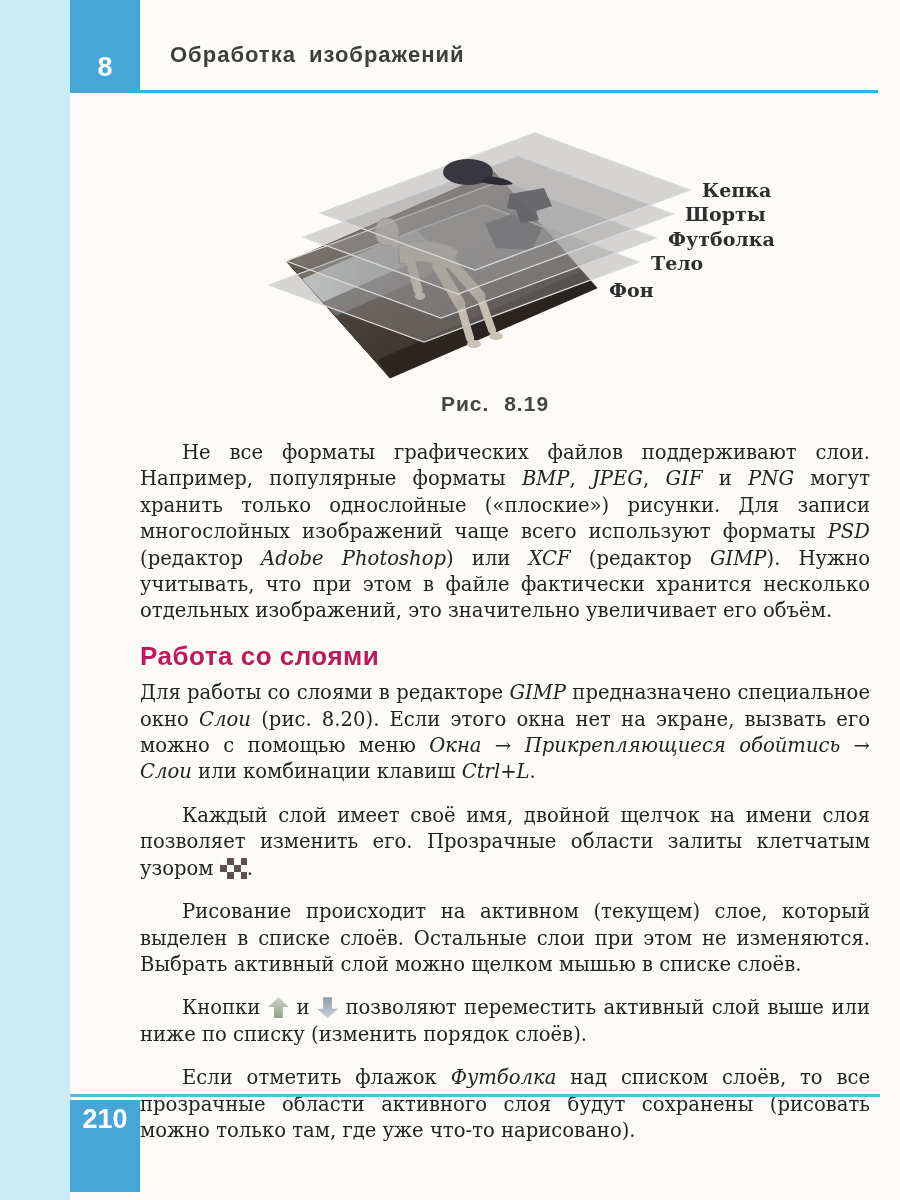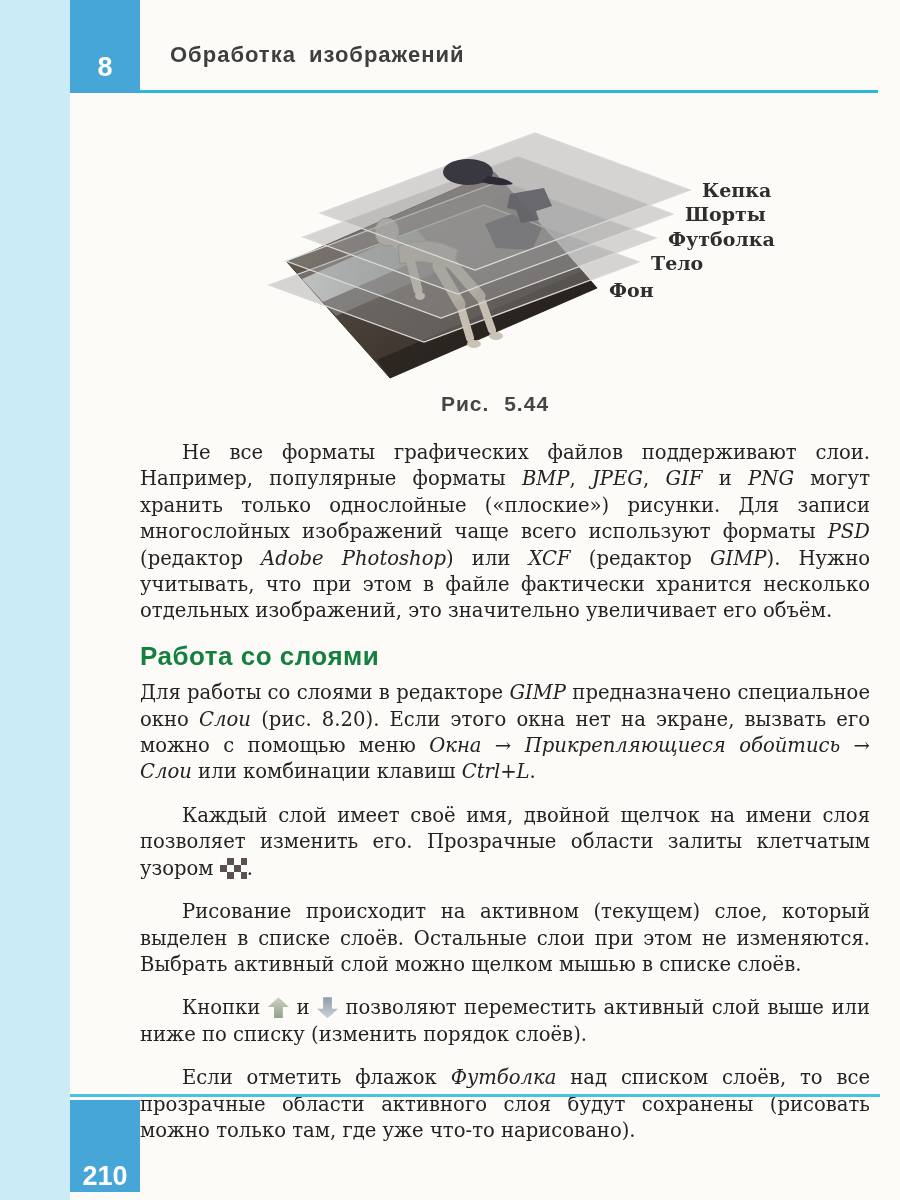--- a/index.html
+++ b/index.html
@@ -23,37 +23,37 @@
     font-family:"Liberation Sans",sans-serif;font-weight:bold;font-size:21px;color:#454545;
     letter-spacing:1px;word-spacing:8px;}
 
   
   .text-col{position:absolute;left:140px;top:440px;width:730px;color:#232323;
     font-size:19.6px;line-height:26.4px;text-align:justify;}
   .para{margin:0 0 0 0;}
   .para.indent{text-indent:42px;}
   .para + .para{margin-top:17px;}
   .section-heading{font-family:"Liberation Sans",sans-serif;font-weight:bold;font-size:26px;
-    color:#15803d;margin:18px 0 11px 0;text-indent:0;letter-spacing:.5px;}
+    color:#be185d;margin:18px 0 11px 0;text-indent:0;letter-spacing:.5px;}
   i{font-style:italic;}
 
   
   .ic{display:inline-block;vertical-align:-4px;}
   .ic-checker{width:27px;height:21px;background:#fff;
     background-image:repeating-conic-gradient(#5d5050 0 25%,#ffffff 0 50%);
     background-size:14px 14px;vertical-align:-4px;}
   .ic-up{width:21px;height:21px;background:linear-gradient(180deg,#cdd4c3,#93a08a);
     clip-path:polygon(50% 0,100% 46%,71% 46%,71% 100%,29% 100%,29% 46%,0 46%);}
   .ic-down{width:21px;height:21px;background:linear-gradient(0deg,#c8d1d8,#8e9da8);
     clip-path:polygon(50% 100%,100% 54%,71% 54%,71% 0,29% 0,29% 54%,0 54%);}
 
   
   .footer-rule{position:absolute;left:70px;top:1094px;width:810px;height:3px;background:#4cc1e2;}
   .page-num-box{position:absolute;left:70px;top:1100px;width:70px;height:92px;background:#45a6d7;
-    display:flex;align-items:flex-end;justify-content:center;padding-top:4px;box-sizing:border-box;
+    display:flex;align-items:flex-start;justify-content:center;padding-top:4px;box-sizing:border-box;
     color:#fff;font-family:"Liberation Sans",sans-serif;font-weight:bold;font-size:27px;}
 
   svg text{font-family:"DejaVu Serif",serif;font-weight:bold;font-size:19px;fill:#2e2e2e;}
 </style>
 </head>
 <body>
 
 <div class="page">
 
   <div class="left-strip"></div>
@@ -115,21 +115,21 @@
         <path d="M228,58 Q248,60 253,66 Q237,69 221,64 Z" fill="#2c2b33"></path>
       </g>
 
       <text x="442" y="79">Кепка</text>
       <text x="425" y="103">Шорты</text>
       <text x="408" y="128">Футболка</text>
       <text x="391" y="152">Тело</text>
       <text x="349" y="179">Фон</text>
     </svg>
   </div>
-  <div class="figure-caption">Рис. 5.44</div>
+  <div class="figure-caption">Рис. 8.19</div>
 
   <div class="text-col">
     <div id="intro-paragraphs">
         <p class="para indent"><span>Не все форматы графических файлов поддерживают слои. Например, популярные форматы </span><i>BMP</i><span>, </span><i>JPEG</i><span>, </span><i>GIF</i><span> и </span><i>PNG</i><span> могут хранить только однослойные («плоские») рисунки. Для записи многослойных изображений чаще всего используют форматы </span><i>PSD</i><span> (редактор </span><i>Adobe Photoshop</i><span>) или </span><i>XCF</i><span> (редактор </span><i>GIMP</i><span>). Нужно учитывать, что при этом в файле фактически хранится несколько отдельных изображений, это значительно увеличивает его объём.</span></p>
       </div>
     <h2 class="section-heading">Работа со слоями</h2>
     <div id="section-paragraphs">
         <p class="para"><span>Для работы со слоями в редакторе </span><i>GIMP</i><span> предназначено специальное окно </span><i>Слои</i><span> (рис. 8.20). Если этого окна нет на экране, вызвать его можно с помощью меню </span><i>Окна</i><span> → </span><i>Прикрепляющиеся обойтись</i><span> → </span><i>Слои</i><span> или комбинации клавиш </span><i>Ctrl+L</i><span>.</span></p>
         <p class="para indent"><span>Каждый слой имеет своё имя, двойной щелчок на имени слоя позволяет изменить его. Прозрачные области залиты клетчатым узором </span><span class="ic ic-checker"></span><span>.</span></p>
         <p class="para indent"><span>Рисование происходит на активном (текущем) слое, который выделен в списке слоёв. Остальные слои при этом не изменяются. Выбрать активный слой можно щелком мышью в списке слоёв.</span></p>

